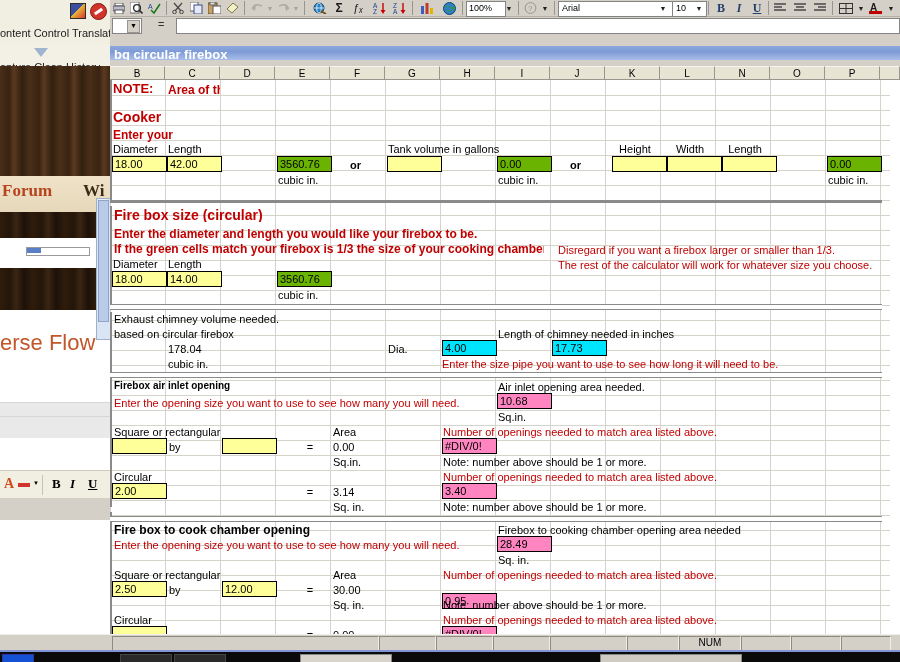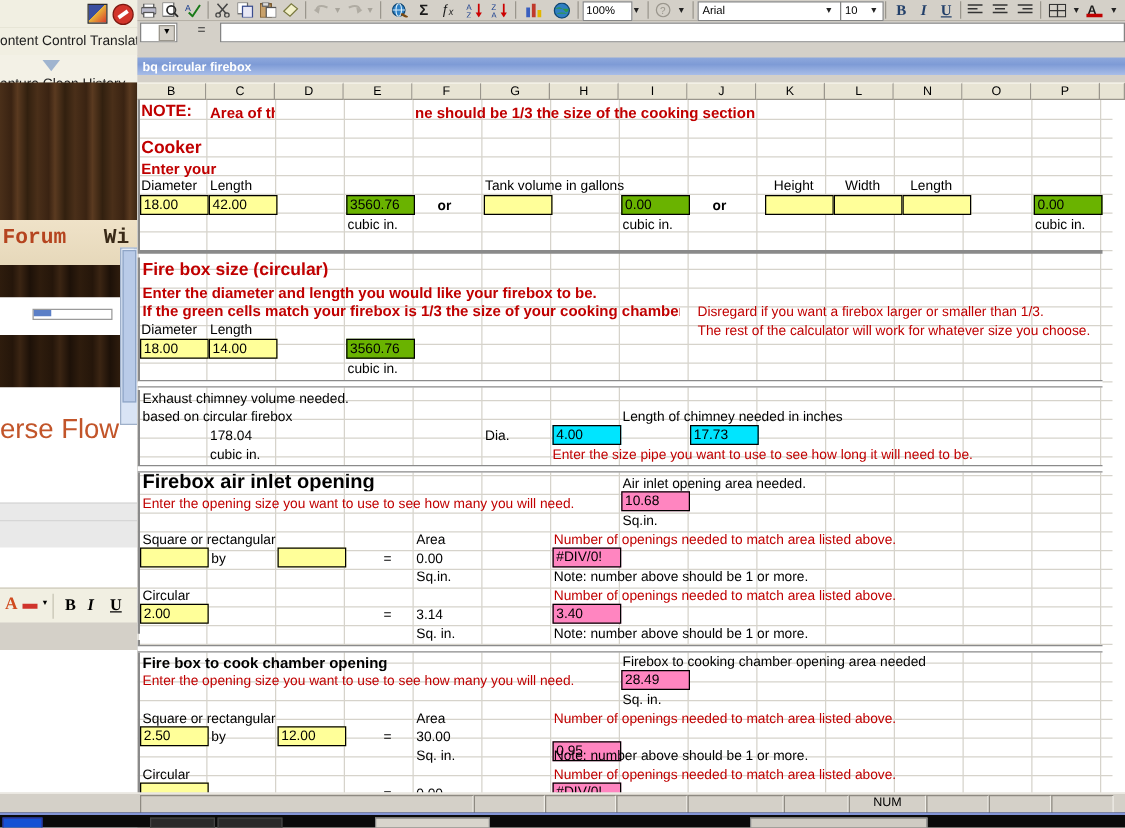--- a/index.html
+++ b/index.html
@@ -20,21 +20,21 @@
      background:linear-gradient(135deg,#3b4fa0 0%,#3b4fa0 45%,#e8b63a 45%,#d93a2b 100%);border:1px solid #2b2b2b;}
   .lp-icon-b{position:absolute;left:90px;top:3px;width:15px;height:15px;border-radius:50%;
      background:#d2342a;border:1px solid #7d1810;}
   .lp-icon-b:after{content:"";position:absolute;left:3px;top:6px;width:9px;height:3px;background:#fff;transform:rotate(-35deg);}
   .lp-funnel{position:absolute;left:34px;top:4px;width:0;height:0;border-left:7px solid transparent;border-right:7px solid transparent;border-top:9px solid #9fb4cf;}
   .wood{position:absolute;left:0;width:110px;background:
       repeating-linear-gradient(90deg,#4a2f19 0px,#3a2312 9px,#5a3a20 14px,#32200f 22px,#4a2f19 30px);}
   .wood-dark{position:absolute;left:0;width:110px;background:
       repeating-linear-gradient(90deg,#2e1c0d 0px,#25160a 10px,#3b2513 16px,#1d1108 24px,#2e1c0d 32px);}
   .parchment{position:absolute;left:0;width:110px;background:linear-gradient(180deg,#efe2c8 0%,#e6d8ba 100%);}
-  .forum-txt{position:absolute;font-family:Liberation Mono, monospace;font-weight:bold;color:#b5441f;}
+  .forum-txt{position:absolute;font-family:Liberation Serif, serif;font-weight:bold;color:#b5441f;}
   .white-strip{position:absolute;left:0;width:110px;background:#ffffff;}
   .grey-strip{position:absolute;left:0;width:110px;background:#e9e9e9;border-top:1px solid #d6d6d6;border-bottom:1px solid #d6d6d6;}
   .hscroll-mini{position:absolute;left:26px;top:247px;width:62px;height:7px;background:#ffffff;border:1px solid #9a9a9a;}
   .hscroll-mini i{position:absolute;left:0;top:0;width:14px;height:5px;background:#5b7fc7;display:block;}
   .vscroll-mini{position:absolute;left:96px;top:198px;width:13px;height:140px;background:#d9e4f5;border:1px solid #9fb0c9;}
   .vscroll-mini .thumb{position:absolute;left:1px;top:1px;width:9px;height:120px;background:#b9cbe8;border:1px solid #8fa5c6;}
   .vscroll-mini .uparrow{position:absolute;left:1px;top:0px;width:9px;height:11px;background:#e8eef8;}
   .fmt-bar{position:absolute;left:0;top:470px;width:110px;height:28px;background:#f1efe2;border-top:1px solid #cdcabb;border-bottom:1px solid #cdcabb;}
   .fmt-bar .sep{position:absolute;top:4px;width:1px;height:20px;background:#c6c3b3;}
   .fmt-bar .bb{position:absolute;top:5px;font-size:13px;font-weight:bold;font-family:"Liberation Serif",serif;}
@@ -60,21 +60,21 @@
   #fxgroup .eq{position:absolute;left:12px;top:0px;font-size:11px;color:#333;}
   #fx-input{position:absolute;left:66px;top:1px;width:722px;height:14px;background:#ffffff;border:1px solid #848484;}
 
   
   #tbdiv{position:absolute;left:0;top:34px;width:790px;height:12px;background:#d4d0c8;}
 
   
   #wb{position:absolute;left:0px;top:46px;width:790px;height:616px;background:#d4d0c8;}
   #wbtitle{position:absolute;left:0px;top:0px;width:790px;height:14px;
      background:linear-gradient(180deg,#8ea8dc 0%,#7e9bd6 40%,#a8bde8 100%);
-     color:#ffffff;font-size:10px;font-weight:bold;line-height:18px;padding-left:4px;box-sizing:border-box;
+     color:#ffffff;font-size:13px;font-weight:bold;line-height:18px;padding-left:4px;box-sizing:border-box;
      font-family:"Liberation Sans",sans-serif;overflow:hidden;}
 
   
   #colhdr{position:absolute;left:0px;top:20px;height:14px;width:790px;}
   .colh{position:absolute;top:0;height:14px;background:#e8e4d4;border-right:1px solid #9a968d;border-bottom:1px solid #9a968d;border-top:1px solid #f6f4ec;
      font-size:10px;text-align:center;line-height:13px;color:#000;box-sizing:border-box;}
 
   
   #grid{position:absolute;left:0px;top:34px;width:790px;height:564px;background:#ffffff;overflow:hidden;}
   .gl-h{position:absolute;left:0;width:780px;height:1px;background:#d6d3cb;}
@@ -410,21 +410,20 @@
       <span class="gl-h" style="top:540px;"></span>
       <span class="gl-h" style="top:555px;"></span>
 
       <span class="leftedge" style="top:0px;height:120px;"></span>
       <span class="leftedge" style="top:126px;height:100px;"></span>
       <span class="leftedge" style="top:232px;height:195px;"></span>
       <span class="leftedge" style="top:432px;height:132px;"></span>
 
       <span class="cell big" style="left:3px;top:2px;width:52px;">NOTE:</span>
       <span class="cell redb" style="left:58px;top:3px;width:52px;font-size:12px;">Area of th</span>
-      <span class="cell redb" style="left:222px;top:3px;width:380px;font-size:12px;">ne should be 1/3 the size of the cooking section</span>
 
       <span class="cell" style="left:3px;top:30px;width:52px;font-size:14px;font-weight:bold;color:#c00000;">Cooker</span>
       <span class="cell redb" style="left:3px;top:48px;width:70px;font-size:12px;">Enter your</span>
 
       <span class="cell" style="left:3px;top:62px;width:52px;">Diameter</span>
       <span class="cell" style="left:58px;top:62px;width:52px;">Length</span>
       <span class="cell" style="left:278px;top:62px;width:150px;">Tank volume in gallons</span>
       <span class="cell" style="left:503px;top:62px;width:44px;text-align:center;">Height</span>
       <span class="cell" style="left:558px;top:62px;width:44px;text-align:center;">Width</span>
       <span class="cell" style="left:613px;top:62px;width:44px;text-align:center;">Length</span>
@@ -469,21 +468,21 @@
       <span class="cell" style="left:58px;top:277px;width:52px;">cubic in.</span>
 
       <span class="cell" style="left:278px;top:262px;width:30px;">Dia.</span>
       <span class="cell cyan" style="left:332px;top:260px;width:55px;height:16px;">4.00</span>
       <span class="cell" style="left:388px;top:247px;width:250px;">Length of chimney needed in inches</span>
       <span class="cell cyan" style="left:442px;top:260px;width:55px;height:16px;">17.73</span>
       <span class="cell red" style="left:332px;top:277px;width:420px;">Enter the size pipe you want to use to see how long it will need to be.</span>
 
       <span class="dblline" style="top:292px;"></span>
 
-      <span class="cell bold" style="left:4px;top:299px;width:250px;font-size:16px;">Firebox air inlet opening</span>
+      <span class="cell bold" style="left:4px;top:299px;width:250px;font-size:10px;">Firebox air inlet opening</span>
       <span class="cell" style="left:388px;top:300px;width:230px;">Air inlet opening area needed.</span>
       <span class="cell red" style="left:4px;top:316px;width:400px;">Enter the opening size you want to use to see how many you will need.</span>
       <span class="cell pink" style="left:387px;top:313px;width:55px;height:16px;">10.68</span>
       <span class="cell" style="left:388px;top:330px;width:52px;">Sq.in.</span>
 
       <span class="cell" style="left:4px;top:345px;width:150px;">Square or rectangular</span>
       <span class="cell" style="left:223px;top:345px;width:60px;">Area</span>
       <span class="cell red" style="left:333px;top:345px;width:330px;">Number of openings needed to match area listed above.</span>
 
       <span class="cell yellow" style="left:2px;top:358px;width:55px;height:16px;"></span>

